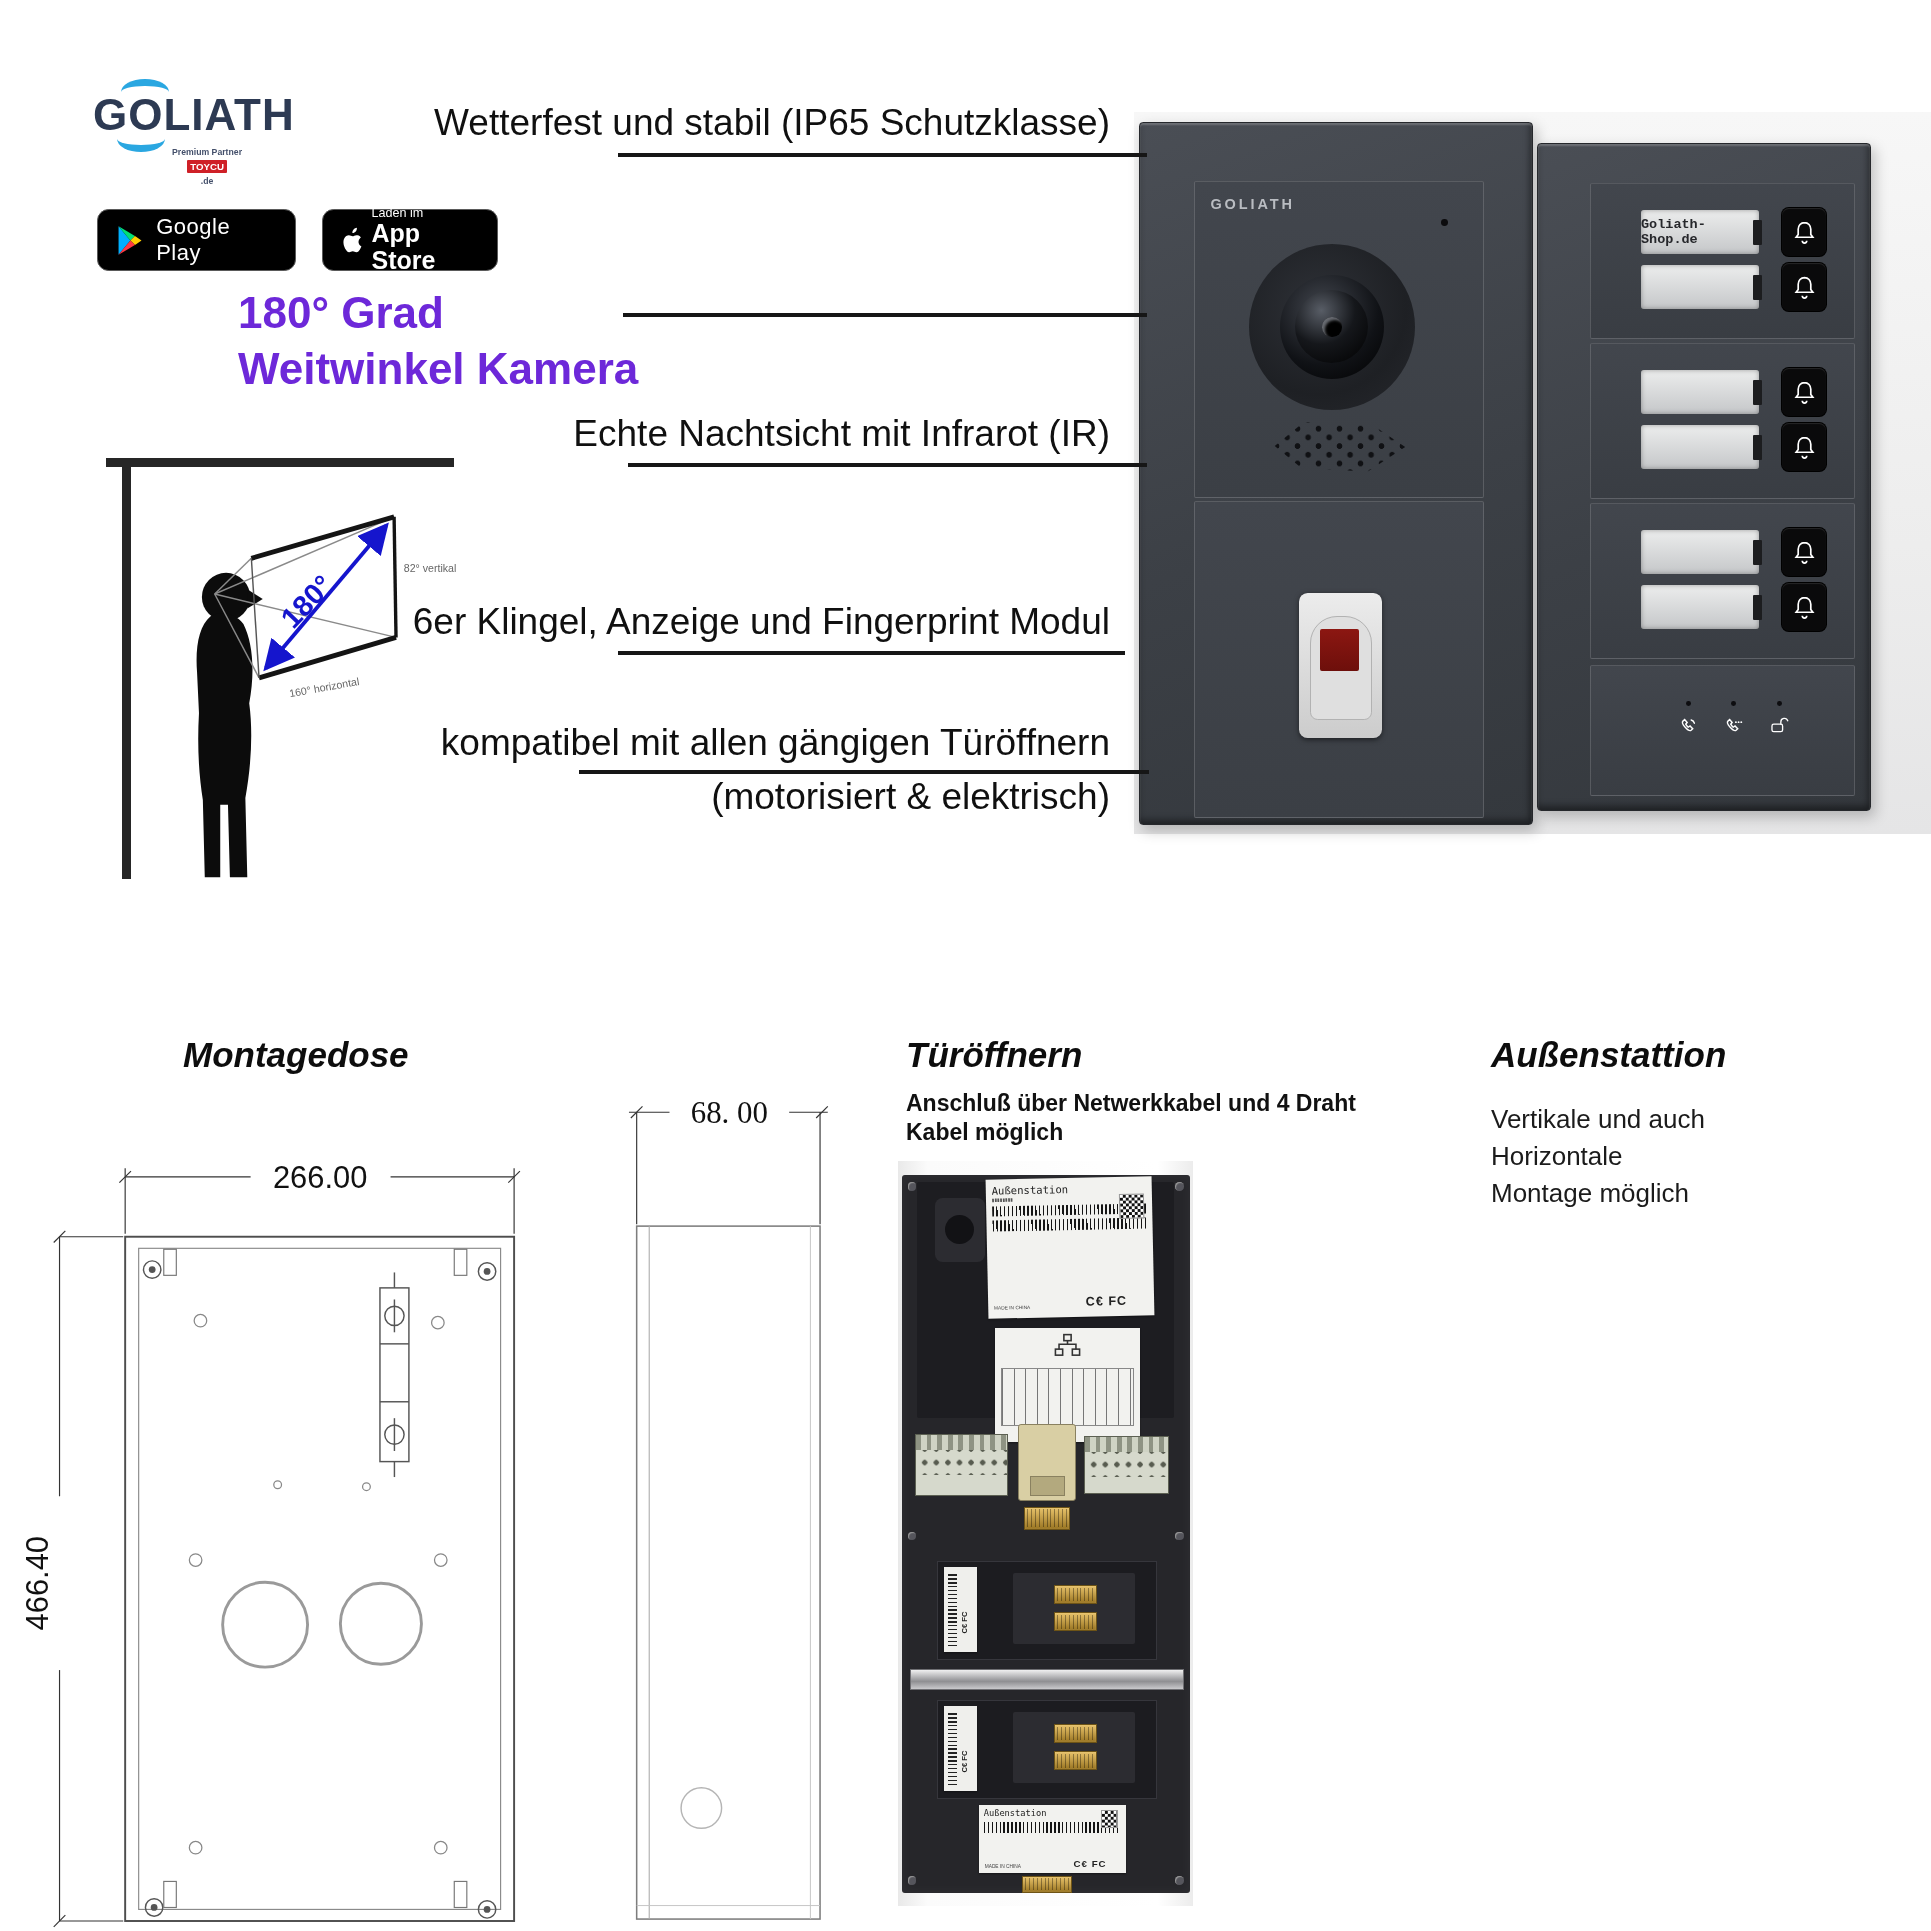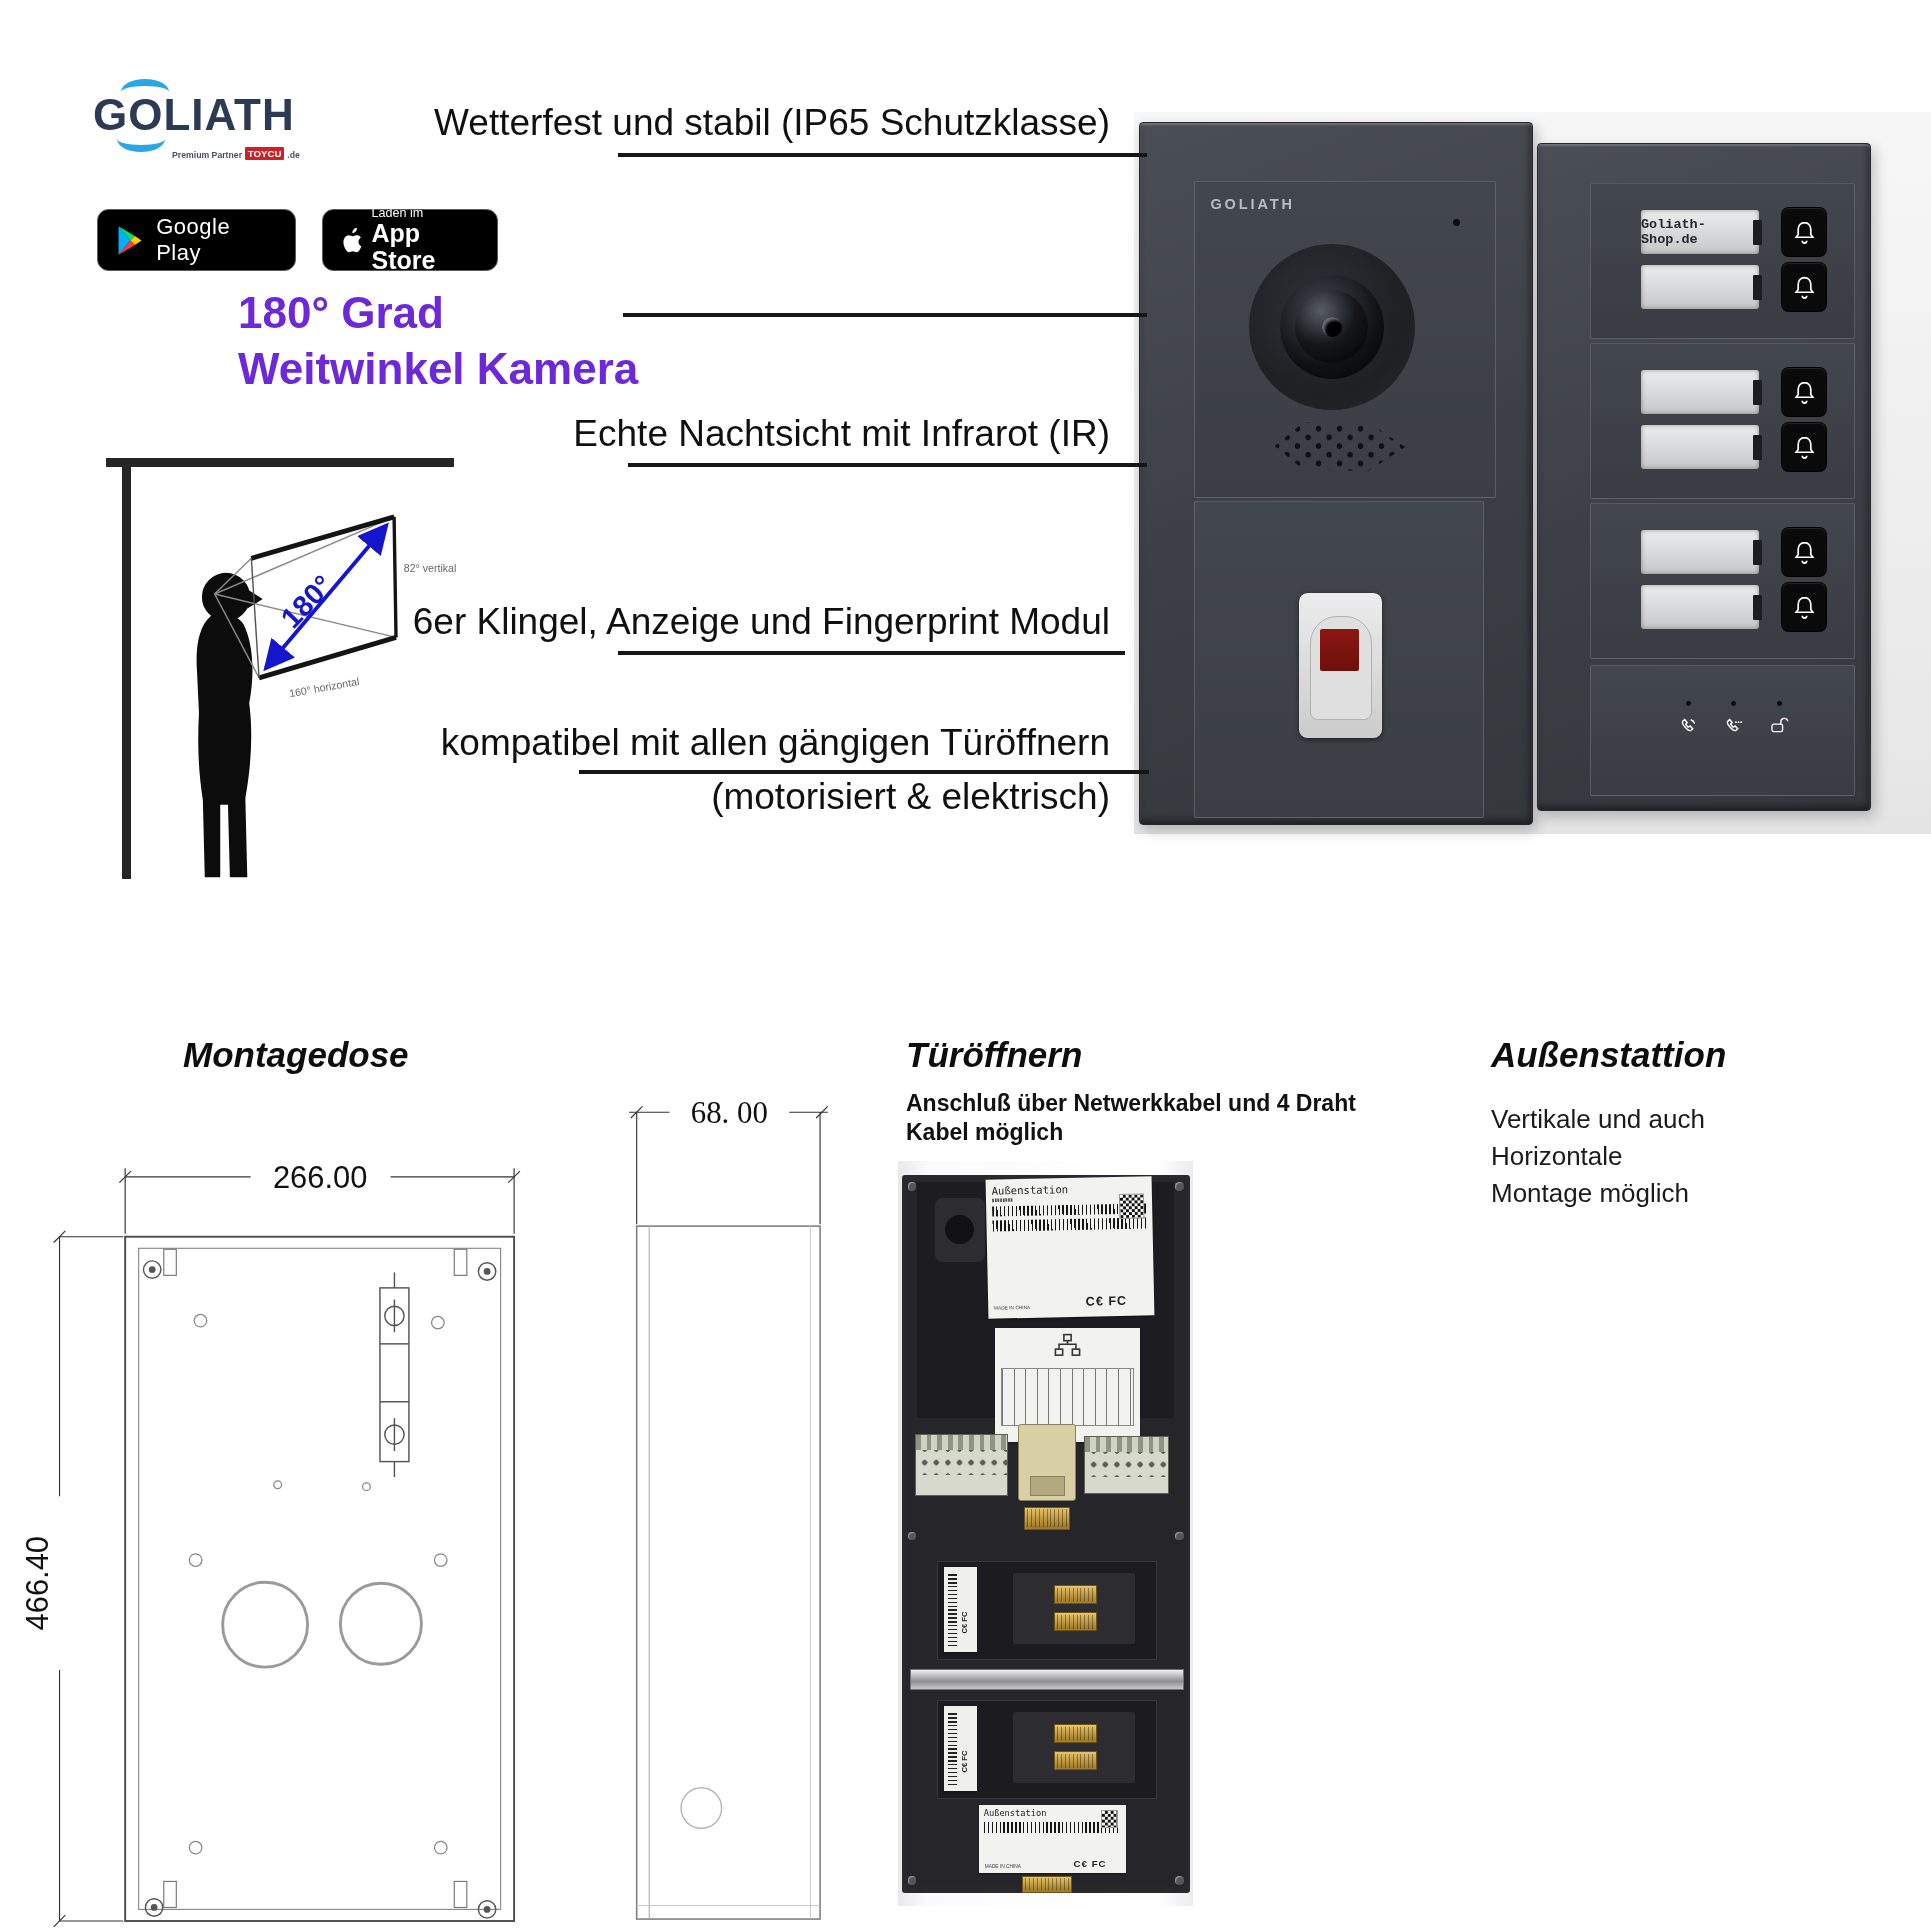--- a/index.html
+++ b/index.html
@@ -8,22 +8,22 @@
   .abs{position:absolute;}
 
   
   .logo-row{position:absolute;left:93px;top:93px;display:flex;font-size:44px;font-weight:800;
             color:#2d3a53;letter-spacing:1px;line-height:1;}
   .logo-o{position:relative;}
   .logo-o::before{content:"";position:absolute;left:-6.8px;top:-14.5px;width:48px;height:19.3px;
             border-top:7.7px solid #2aa7e1;border-radius:50%;}
   .logo-o::after{content:"";position:absolute;left:-11.6px;bottom:-14.5px;width:48px;height:19.3px;
             border-bottom:7.7px solid #2aa7e1;border-radius:50%;}
-  .partner-line{position:absolute;left:172px;top:147px;display:flex;align-items:flex-end;gap:2.9px;
-            font-size:8.7px;font-weight:bold;color:#44506b;}
+  .partner-line{position:absolute;left:172px;top:147px;display:flex;align-items:center;gap:2.9px;
+            font-size:8.7px;font-weight:bold;color:#44506b;flex-direction:column;}
   .partner-chip{background:#cf2027;color:#fff;padding:1px 2.9px;font-size:9.7px;border-radius:1px;}
 
   
   .badge{position:absolute;top:209px;height:62px;background:#000;border:1.9px solid #5a5a5a;
          border-radius:11.6px;display:flex;align-items:center;color:#fff;box-sizing:border-box;padding:0 13.5px;gap:9.7px;}
   .badge-gp{left:97px;width:199px;}
   .badge-as{left:322px;width:176px;}
   .gp-label{font-size:22px;font-weight:400;letter-spacing:0.5px;}
   .as-col{display:flex;flex-direction:column;line-height:1.05;}
   .as-top{font-size:12.6px;}
@@ -48,21 +48,21 @@
   .photo-bg{position:absolute;left:1134px;top:112px;width:798px;height:722px;
             background:linear-gradient(180deg,#f7f7f7 0%,#ededed 60%,#e5e5e6 100%);}
   .panel{position:absolute;border-radius:3.9px;border:1px solid #26282c;
          background:linear-gradient(160deg,#4a4e55 0%,#3c4046 55%,#34383d 100%);
          box-shadow:inset 0 1.9px 1.9px rgba(255,255,255,.22), inset -1.9px -3.9px 7.7px rgba(0,0,0,.45),
                     3.9px 5.8px 13.5px rgba(0,0,0,.22);}
   .panel-left{left:1139px;top:122px;width:392px;height:701px;}
   .panel-right{left:1537px;top:143px;width:332px;height:666px;}
   .inset{position:absolute;border:1px solid rgba(255,255,255,.16);border-radius:1.9px;
          background:linear-gradient(180deg,#42464d,#3b3f45);}
-  .cam-module{left:54px;top:58px;width:288px;height:315px;padding-left:12px;}
+  .cam-module{left:54px;top:58px;width:288px;height:315px;}
   .fp-module{left:54px;top:378px;width:288px;height:315px;}
   .ds-logo{position:absolute;left:15.4px;top:13.5px;font-size:14.5px;font-weight:bold;letter-spacing:2.9px;color:#b9bcc1;}
   .mic-dot{position:absolute;right:35px;top:37px;width:6.8px;height:6.8px;border-radius:50%;background:#0c0c0e;}
   .cam-o1{position:absolute;left:54px;top:62px;width:166px;height:166px;border-radius:50%;
           background:radial-gradient(circle at 42% 38%, #2e3137 0%, #1e2024 62%, #26282d 100%);}
   .cam-o2{position:absolute;left:31px;top:31px;width:104px;height:104px;border-radius:50%;
           background:radial-gradient(circle at 40% 32%, #41454d 0%, #101216 60%, #000 100%);}
   .cam-o3{position:absolute;left:15.4px;top:15.4px;width:73px;height:73px;border-radius:50%;
           background:radial-gradient(circle at 36% 28%, #585d66 0%, #15171b 48%, #000 100%);}
   .cam-pupil{position:absolute;left:27px;top:27px;width:19.3px;height:19.3px;border-radius:50%;background:#000;

